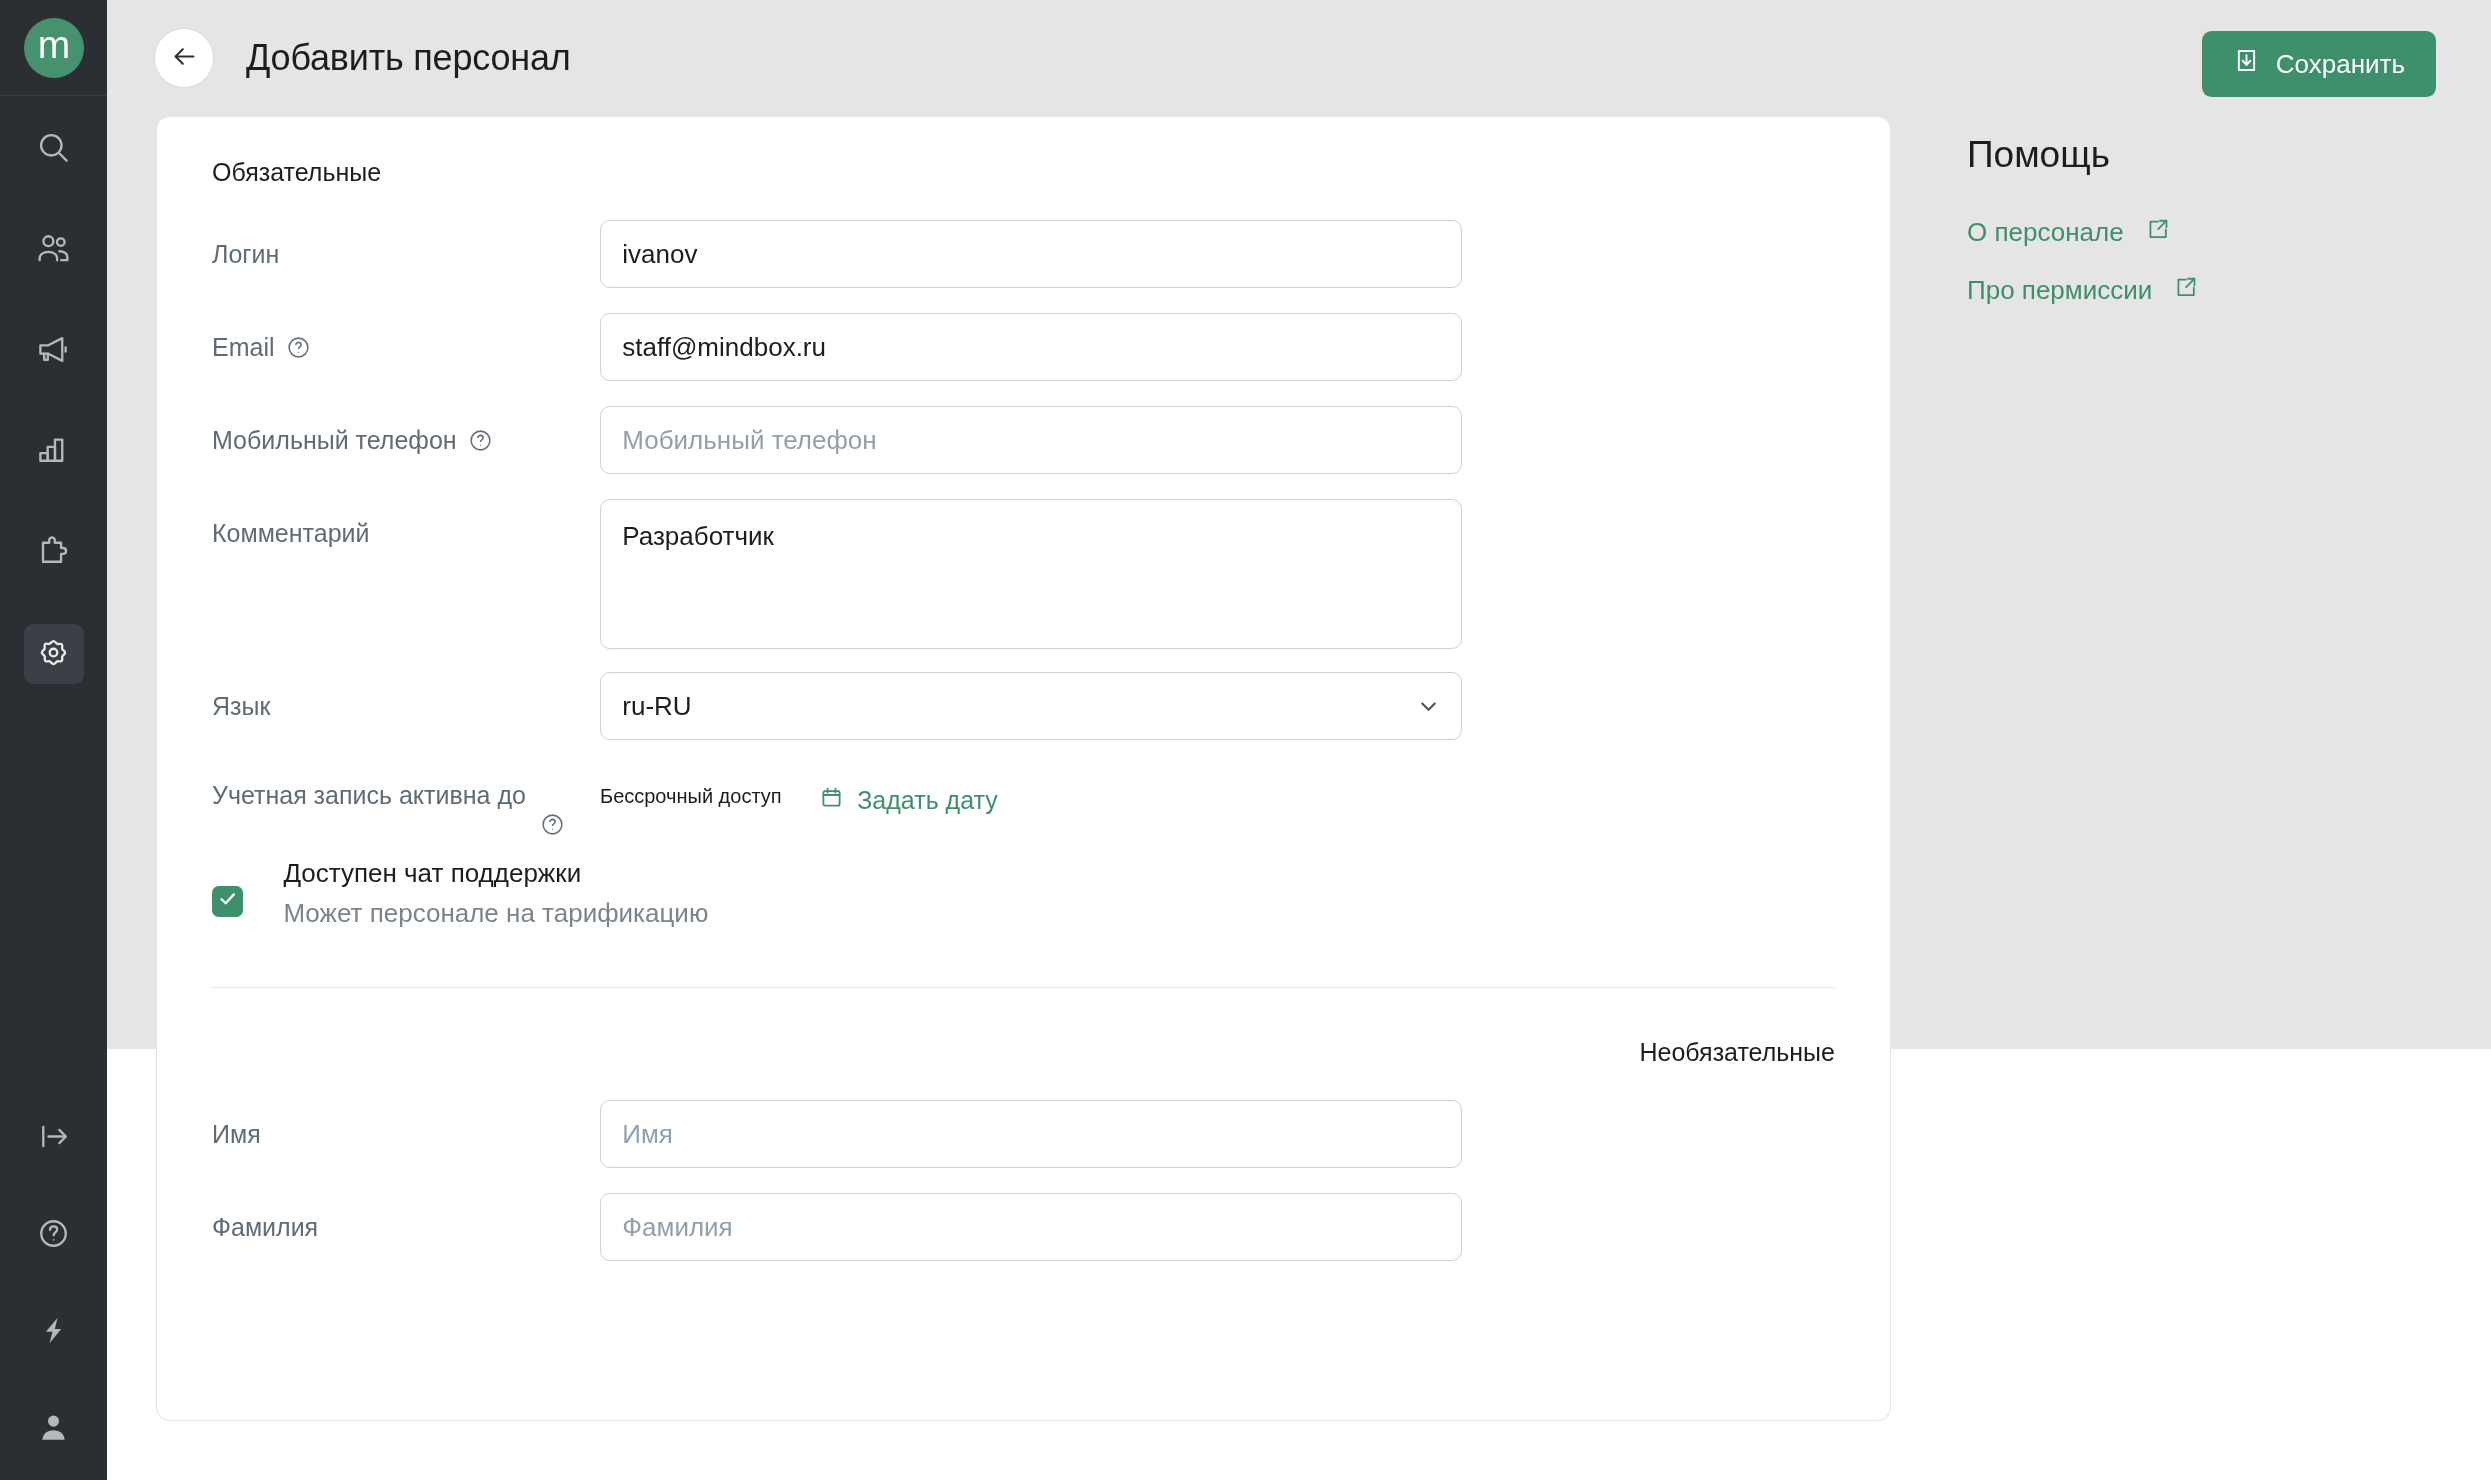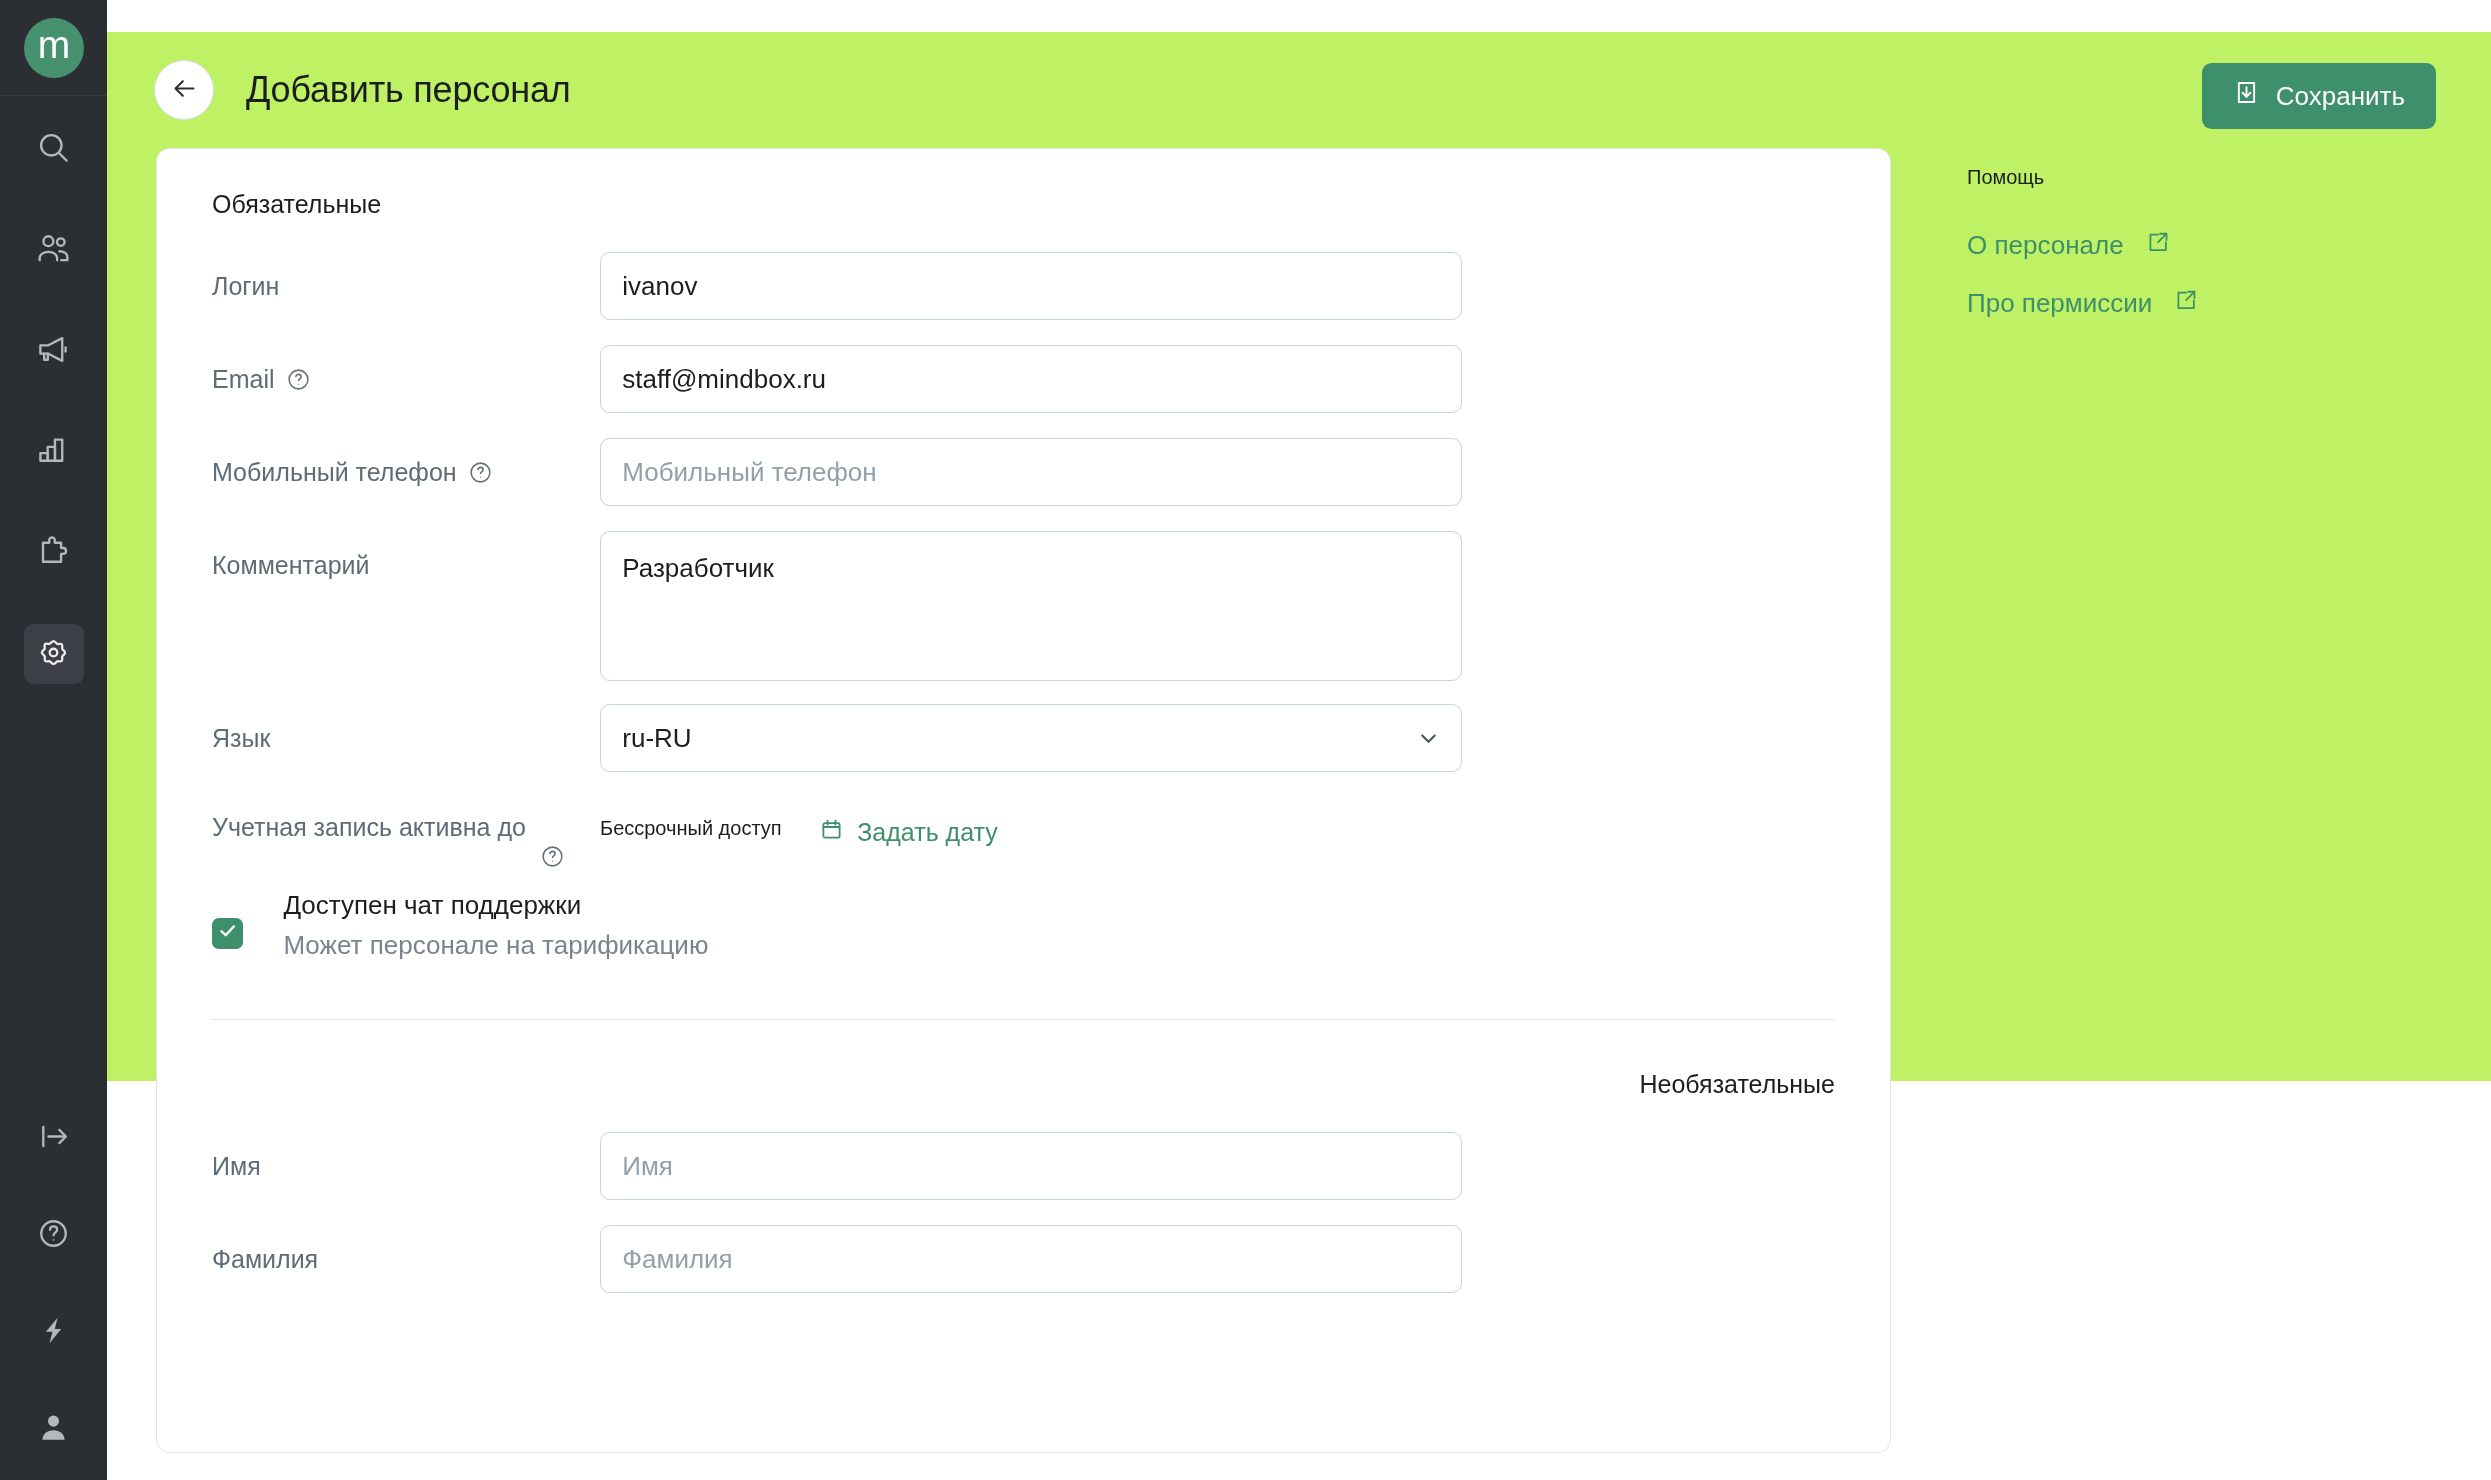--- a/index.html
+++ b/index.html
@@ -54,21 +54,21 @@
   .rail-btn.active { background: #3c4046; }
   .rail-btn.active svg { stroke: #e8eaec; }
   .rail-btn svg { width: 35px; height: 35px; stroke: #b4b7bb; fill: none; stroke-width: 1.6; stroke-linecap: round; stroke-linejoin: round; }
   .rail-bottom { position: absolute; bottom: 21.3px; left: 0; width: 107px; display: flex; flex-direction: column; align-items: center; }
   .rail-bottom .rail-btn { margin-bottom: 37px; }
   .rail-bottom .rail-btn:last-child { margin-bottom: 0; }
   .rail-avatar svg { fill: #b4b7bb; stroke: none; }
   .rail-bolt svg { fill: #b4b7bb; stroke: none; }
 
   
-  .main { flex: 1; height: 1049px; position: relative; background: #bef264; margin-top: 32px; }
+  .main { flex: 1; height: 1049px; position: relative; background: #e5e5e5; }
 
   .topbar {
     height: 116px;
     display: flex;
     align-items: center;
     padding: 0 0 0 47px;
     position: relative;
   }
   .back-btn {
     width: 60px; height: 60px; border-radius: 50%;
@@ -184,21 +184,21 @@
   .check-main { font-size: 26px; color: #1b1d20; line-height: 1.55; }
   .check-sub { font-size: 26px; color: #7a848d; line-height: 1.55; }
 
   .divider { height: 1px; background: #e3e8ed; margin: 54px 0 0 0; }
 
   .help {
     margin-left: 76px;
     padding-top: 17.5px;
     width: 505px;
   }
-  .help-title { font-size: 20px; color: #1b1d20; margin-bottom: 41px; }
+  .help-title { font-size: 37px; color: #1b1d20; margin-bottom: 41px; }
   .help-link {
     display: flex; align-items: center; gap: 21px;
     color: #3e8f6b; font-size: 26px;
     margin-bottom: 26px;
     cursor: pointer;
     width: fit-content;
   }
   .help-link svg { width: 25px; height: 25px; stroke: #3e8f6b; fill: none; stroke-width: 1.7; stroke-linecap: round; stroke-linejoin: round; }
 </style>
 </head>

